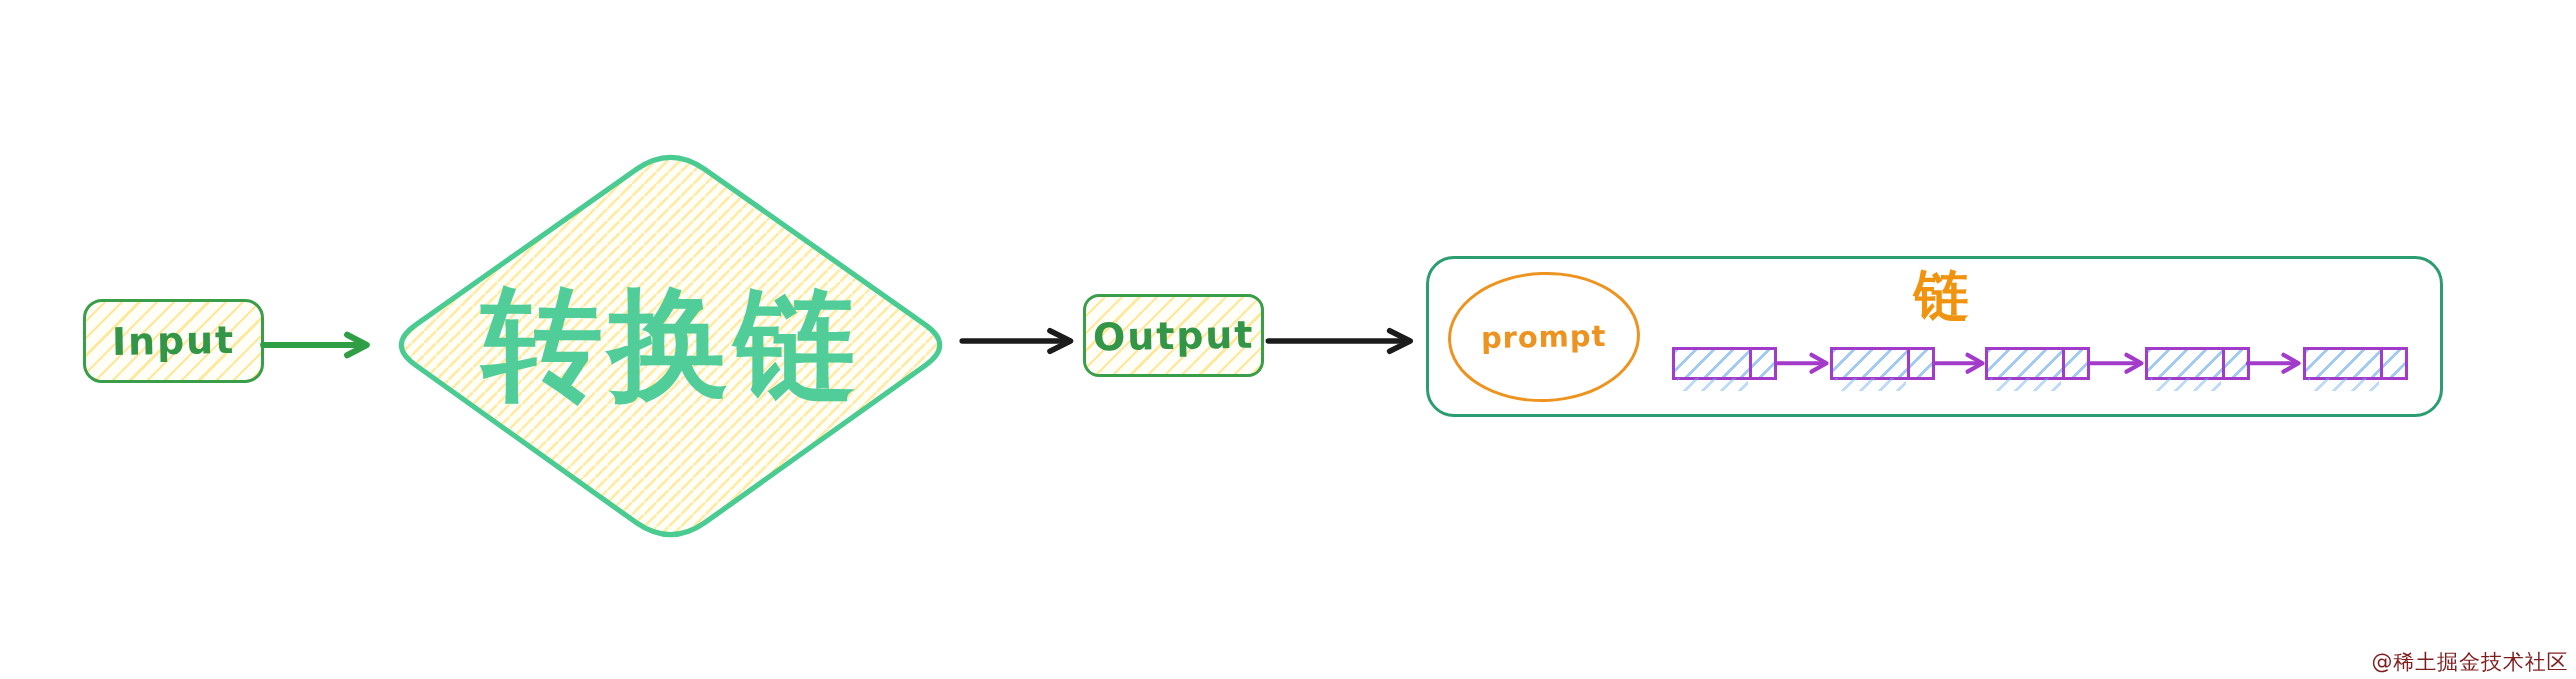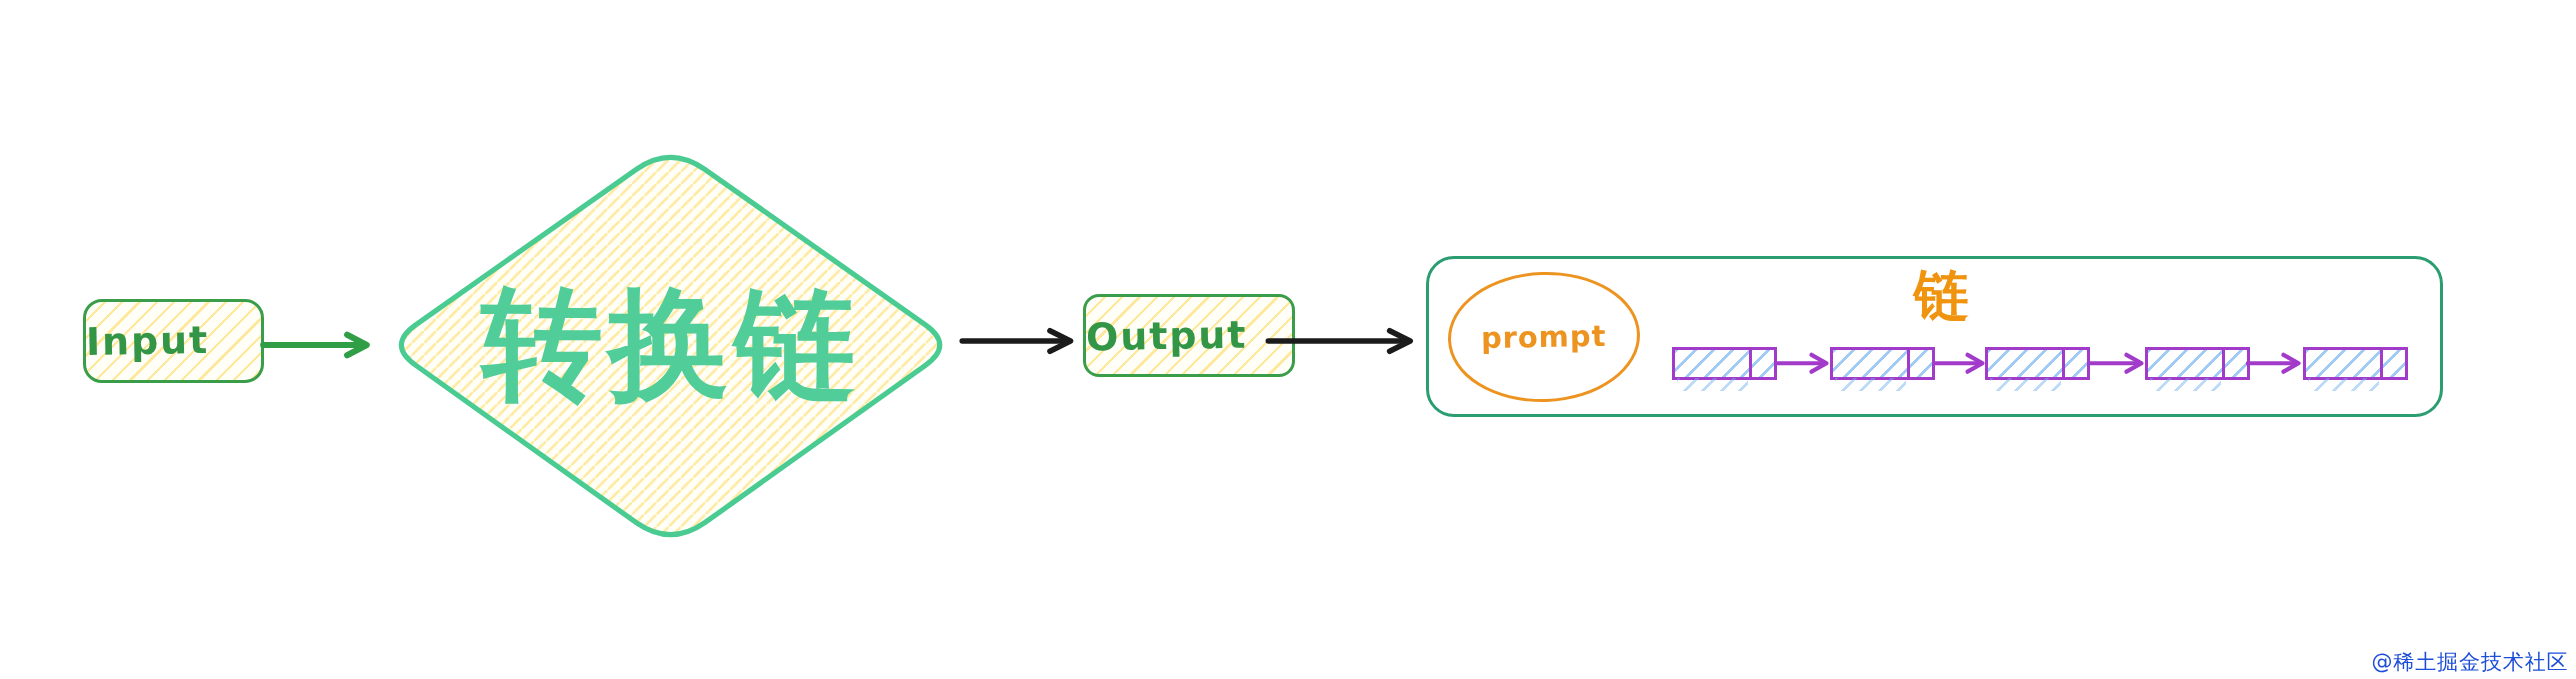--- a/index.html
+++ b/index.html
@@ -16,29 +16,29 @@
   }
   .hatch-blue{
     background-color:#ffffff;
     background-image:repeating-linear-gradient(135deg,
       rgba(110,175,240,0.65) 0px, rgba(110,175,240,0.65) 2.8px,
       transparent 2.8px, transparent 13px);
   }
   
   .flow-box{
     position:absolute;border:3.8px solid #3a9d4a;border-radius:19px;
-    display:flex;align-items:center;
+    display:flex;align-items:center;justify-content:center;
     box-sizing:border-box;
   }
   .flow-box .box-label{
     color:#339646;font-size:38px;font-weight:bold;letter-spacing:1.9px;
     transform:rotate(-1deg);
   }
   #input-box{left:83px;top:299px;width:181px;height:84px;}
-  #output-box{left:1083px;top:294px;width:212px;height:83px;border-radius:16px;}
+  #output-box{left:1083px;top:294px;width:181px;height:83px;border-radius:16px;}
   
   #diamond-wrap{position:absolute;left:375px;top:135px;width:593px;height:422px;}
   #diamond-label{
     position:absolute;left:375px;top:135px;width:593px;height:422px;
     display:flex;align-items:center;justify-content:center;
     color:#50cd99;font-size:121px;font-weight:700;letter-spacing:5.6px;
     pointer-events:none;
   }
   
   .arrow{position:absolute;}
@@ -72,21 +72,21 @@
   }
   .ll-node::after{ 
     content:"";position:absolute;left:1.9px;bottom:-14px;width:72%;height:13px;
     background-image:repeating-linear-gradient(135deg,
       rgba(110,175,240,0.45) 0px, rgba(110,175,240,0.45) 2.8px,
       transparent 2.8px, transparent 13px);
   }
   
   #watermark{
     position:absolute;right:7.5px;bottom:3.8px;
-    color:#1d4ed8;font-size:21px;letter-spacing:0.9px;
+    color:#7f1d1d;font-size:21px;letter-spacing:0.9px;
   }
 </style>
 </head>
 <body>
 
 <div id="input-box" class="flow-box hatch-yellow">
   <span class="box-label">Input</span>
 </div>
 
 <svg class="arrow" style="left:260px;top:331px" width="122" height="28" viewBox="0 0 130 30">

